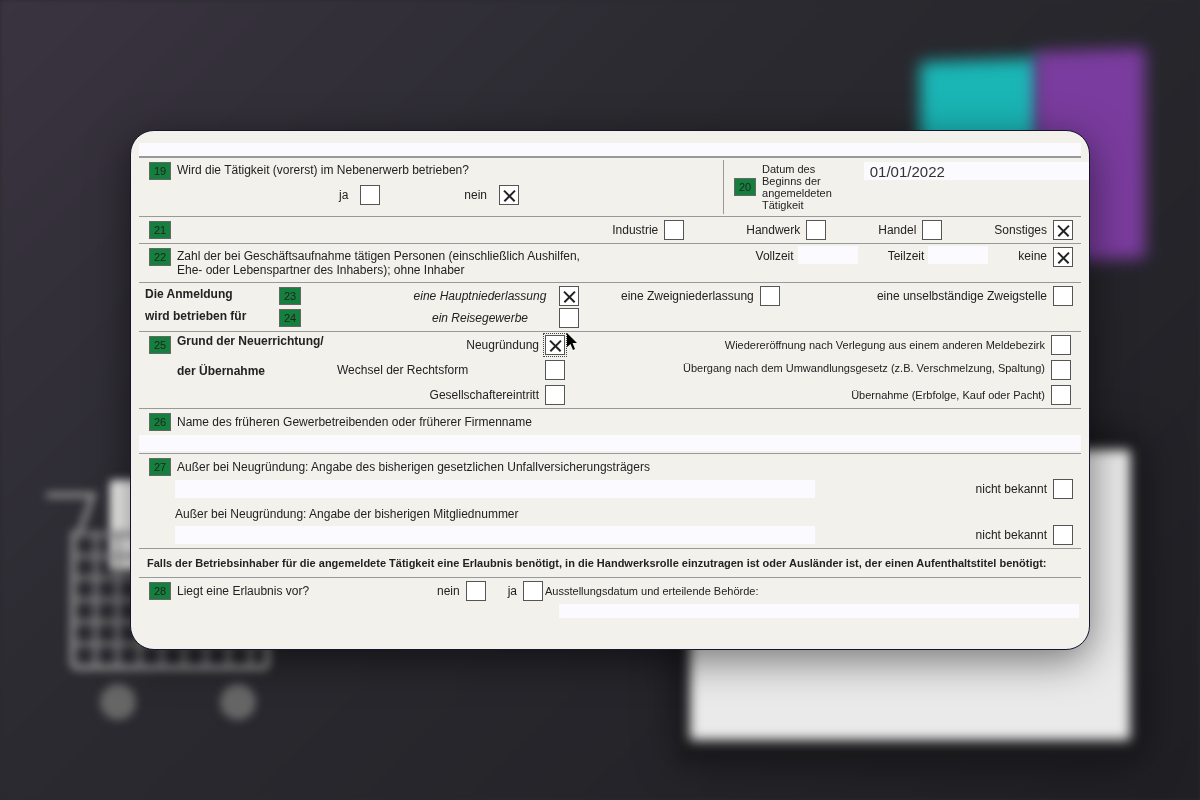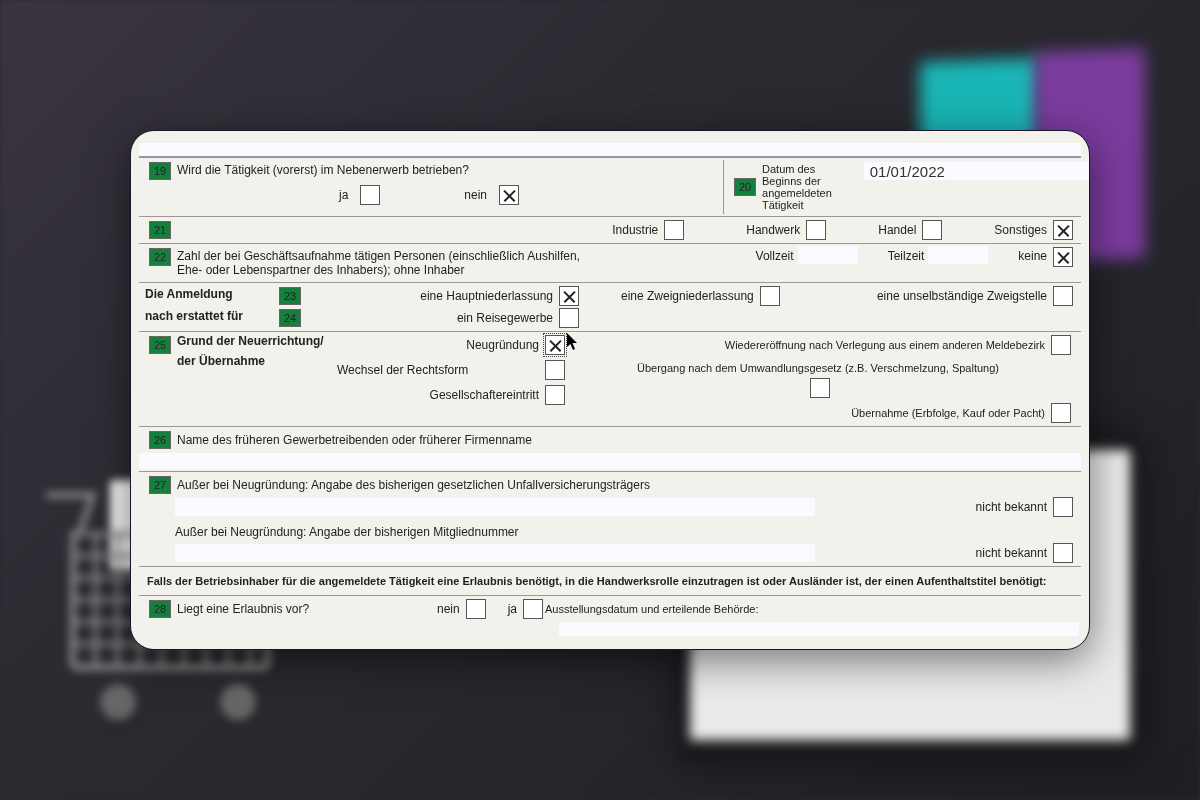--- a/index.html
+++ b/index.html
@@ -73,21 +73,21 @@
 }
 .chk.dotted { outline:1px dotted #444; outline-offset:1px; }
 .chk.checked::before, .chk.checked::after {
   content:""; position:absolute; left:2px; top:9px; width:15px; height:1.5px; background:#222;
 }
 .chk.checked::before{ transform:rotate(45deg);} .chk.checked::after{ transform:rotate(-45deg);}
 .txtfield {
   background:#fbfbff; height:18px; border:none; display:inline-block;
 }
 .spacer { flex:1; }
-.rt { text-align:right; }
+.rt { text-align:center;font-style:italic; }
 .cursor {
   position:absolute; width:12px; height:18px; pointer-events:none;
 }
 .cursor svg { display:block; }
 
 .mini { font-size:11px; }
 </style>
 </head>
 <body>
 
@@ -161,21 +161,21 @@
     <span class="txtfield" style="width:60px;"></span>
     <span style="width:30px;"></span>
     <span class="label">keine</span>
     <span class="chk checked" style="margin-right:8px;"></span>
   </div>
 
   
   <div class="row">
     <div style="width:130px; padding:2px 0 2px 6px;">
       <div class="bold">Die Anmeldung</div>
-      <div class="bold" style="margin-top:8px;">nach erstattet für</div>
+      <div class="bold" style="margin-top:8px;">wird betrieben für</div>
     </div>
     <div style="flex:1;">
       <div style="display:flex; align-items:center;">
         <span class="numbox">23</span>
         <span style="width:100px;"></span>
         <span class="label rt" style="width:150px;">eine Hauptniederlassung</span>
         <span class="chk checked"></span>
         <span style="width:40px;"></span>
         <span class="label">eine Zweigniederlassung</span>
         <span class="chk"></span>
@@ -190,42 +190,42 @@
         <span class="chk"></span>
       </div>
     </div>
   </div>
 
   
   <div class="row">
     <span class="numbox">25</span>
     <div style="width:160px;">
       <div class="bold">Grund der Neuerrichtung/</div>
-      <div class="bold" style="margin-top:6px;">der Übernahme</div>
+      <div class="bold" style="margin-top:16px;">der Übernahme</div>
     </div>
     <div style="width:230px;">
       <div style="display:flex; align-items:center; justify-content:flex-end;">
         <span class="label">Neugründung</span>
         <span class="chk checked dotted"></span>
       </div>
       <div style="display:flex; align-items:center; justify-content:space-between; margin-top:3px;">
         <span class="label">Wechsel der Rechtsform</span>
         <span class="chk"></span>
       </div>
       <div style="display:flex; align-items:center; justify-content:flex-end; margin-top:3px;">
         <span class="label">Gesellschaftereintritt</span>
         <span class="chk"></span>
       </div>
     </div>
     <div style="flex:1; padding-right:8px;">
       <div style="display:flex; align-items:center; justify-content:flex-end;">
         <span class="label mini">Wiedereröffnung nach Verlegung aus einem anderen Meldebezirk</span>
         <span class="chk"></span>
       </div>
-      <div style="display:flex; align-items:center; justify-content:flex-end; margin-top:3px;flex-direction:column;">
+      <div style="display:flex; align-items:flex-start; justify-content:flex-end; margin-top:3px;">
         <span class="label mini">Übergang nach dem Umwandlungsgesetz (z.B. Verschmelzung, Spaltung)</span>
         <span class="chk"></span>
       </div>
       <div style="display:flex; align-items:center; justify-content:flex-end; margin-top:3px;">
         <span class="label mini">Übernahme (Erbfolge, Kauf oder Pacht)</span>
         <span class="chk"></span>
       </div>
     </div>
   </div>
 

